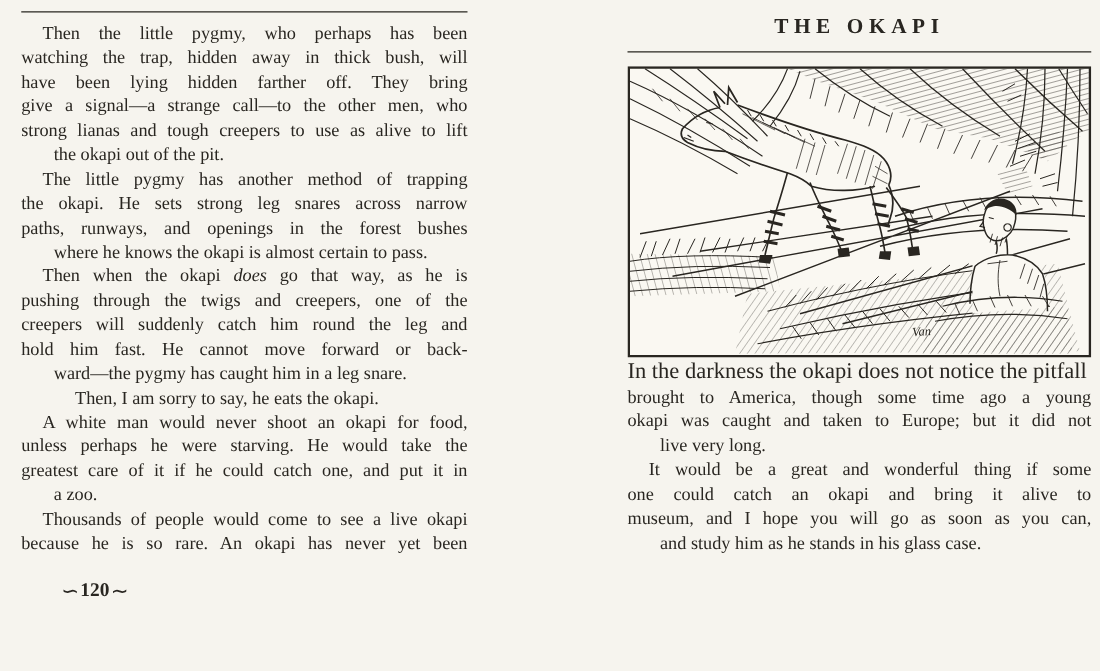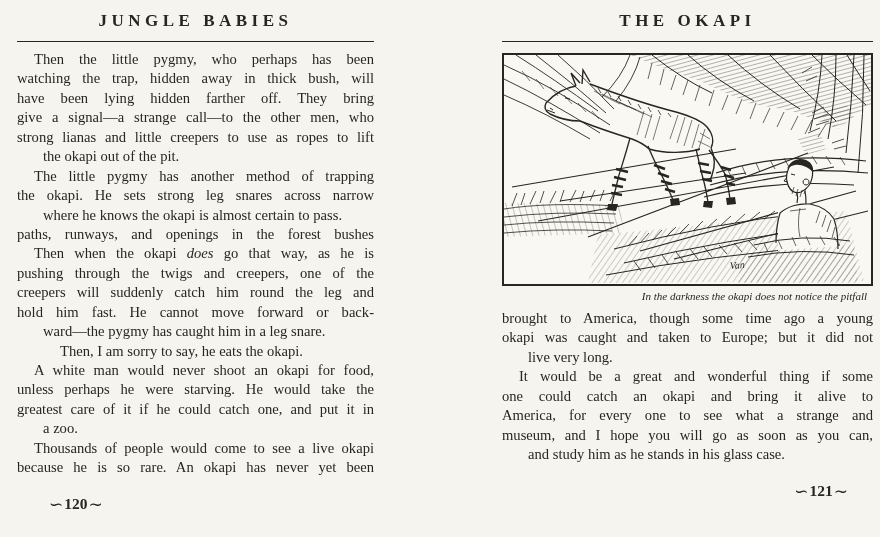--- a/index.html
+++ b/index.html
@@ -25,49 +25,48 @@
     font-size:14.6px; line-height:19.45px; height:19.45px;
     white-space:nowrap; text-align:justify; text-align-last:justify;
   }
   .bl.end { text-align-last:left;margin-left:26px; }
   .bl.ind { text-indent:17px; }
   .bl i { font-style:italic; }
 
   figure { margin:11px 0 0; padding:0; }
   figure svg { display:block; }
   .caption {
-    font-style:italic; font-size:11px; line-height:16px;
+    font-size:18px; line-height:16px;
     text-align:right; padding-right:6px; margin-top:2px; white-space:nowrap;
   }
   #right-page .body-text { margin-top:5px; }
 
   .page-number { margin-top:16px; font-size:15.5px; font-weight:bold; line-height:19px; }
   .pn-left  { padding-left:31px; }
   .pn-right { text-align:right; padding-right:24px; }
   .fl { font-weight:normal; font-size:17px; position:relative; top:1px; padding:0 1px; }
 </style>
 </head>
 <body>
 
 <div class="spread">
 
   <section class="page" id="left-page">
-    <h1 class="running-head">JUNGLE BABIES</h1>
     <div class="head-rule"></div>
     <div class="body-text">
         <div class="bl ind">Then the little pygmy, who perhaps has been</div>
         <div class="bl">watching the trap, hidden away in thick bush, will</div>
         <div class="bl">have been lying hidden farther off.  They bring</div>
         <div class="bl">give a signal—a strange call—to the other men, who</div>
-        <div class="bl">strong lianas and little creepers to use as ropes to lift</div>
+        <div class="bl">strong lianas and tough creepers to use as alive to lift</div>
         <div class="bl end">the okapi out of the pit.</div>
         <div class="bl ind">The little pygmy has another method of trapping</div>
         <div class="bl">the okapi.  He sets strong leg snares across narrow</div>
+        <div class="bl">paths, runways, and openings in the forest bushes</div>
         <div class="bl end">where he knows the okapi is almost certain to pass.</div>
-        <div class="bl">paths, runways, and openings in the forest bushes</div>
         <div class="bl ind">Then when the okapi <i>does</i> go that way, as he is</div>
         <div class="bl">pushing through the twigs and creepers, one of the</div>
         <div class="bl">creepers will suddenly catch him round the leg and</div>
         <div class="bl">hold him fast.  He cannot move forward or back-</div>
         <div class="bl end">ward—the pygmy has caught him in a leg snare.</div>
         <div class="bl ind end">Then, I am sorry to say, he eats the okapi.</div>
         <div class="bl ind">A white man would never shoot an okapi for food,</div>
         <div class="bl">unless perhaps he were starving.  He would take the</div>
         <div class="bl">greatest care of it if he could catch one, and put it in</div>
         <div class="bl end">a zoo.</div>
@@ -183,22 +182,18 @@
     </figure>
 
     <figcaption class="caption">In the darkness the okapi does not notice the pitfall</figcaption>
 
     <div class="body-text">
         <div class="bl">brought to America, though some time ago a young</div>
         <div class="bl">okapi was caught and taken to Europe; but it did not</div>
         <div class="bl end">live very long.</div>
         <div class="bl ind">It would be a great and wonderful thing if some</div>
         <div class="bl">one could catch an okapi and bring it alive to</div>
-        <div class="bl">America, for every one to see what a strange and</div>
         <div class="bl">museum, and I hope you will go as soon as you can,</div>
         <div class="bl end">and study him as he stands in his glass case.</div>
       </div>
 
-    <div class="page-number pn-right">
-      <span class="fl">∽</span><span>121</span><span class="fl">∼</span>
-    </div>
   </section>
 </div>
 
 </body></html>

